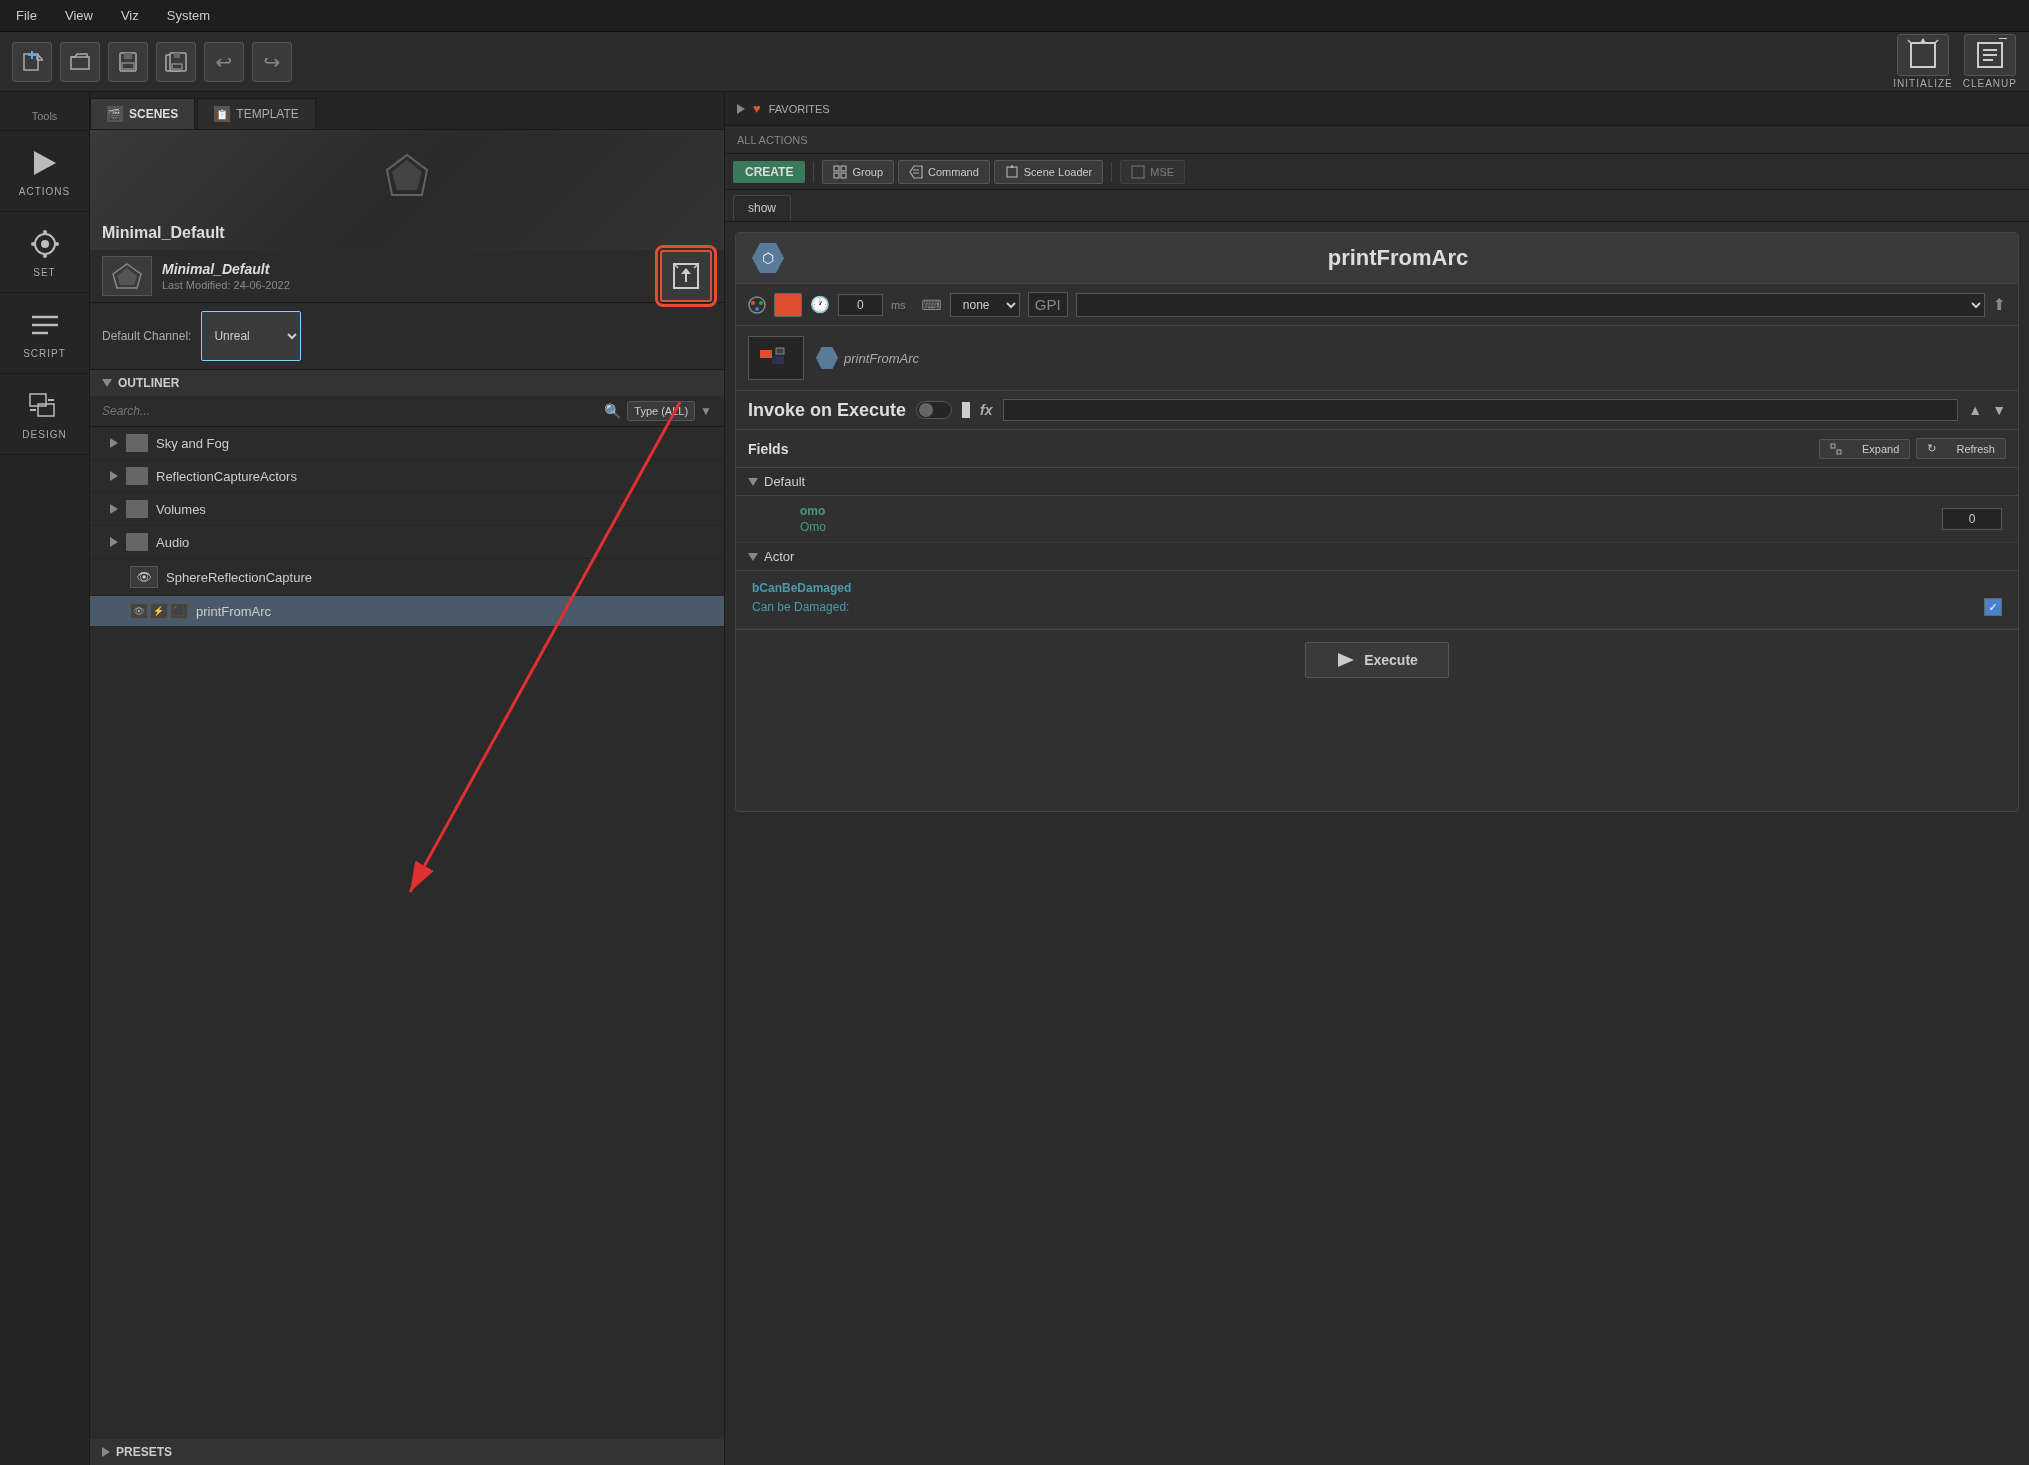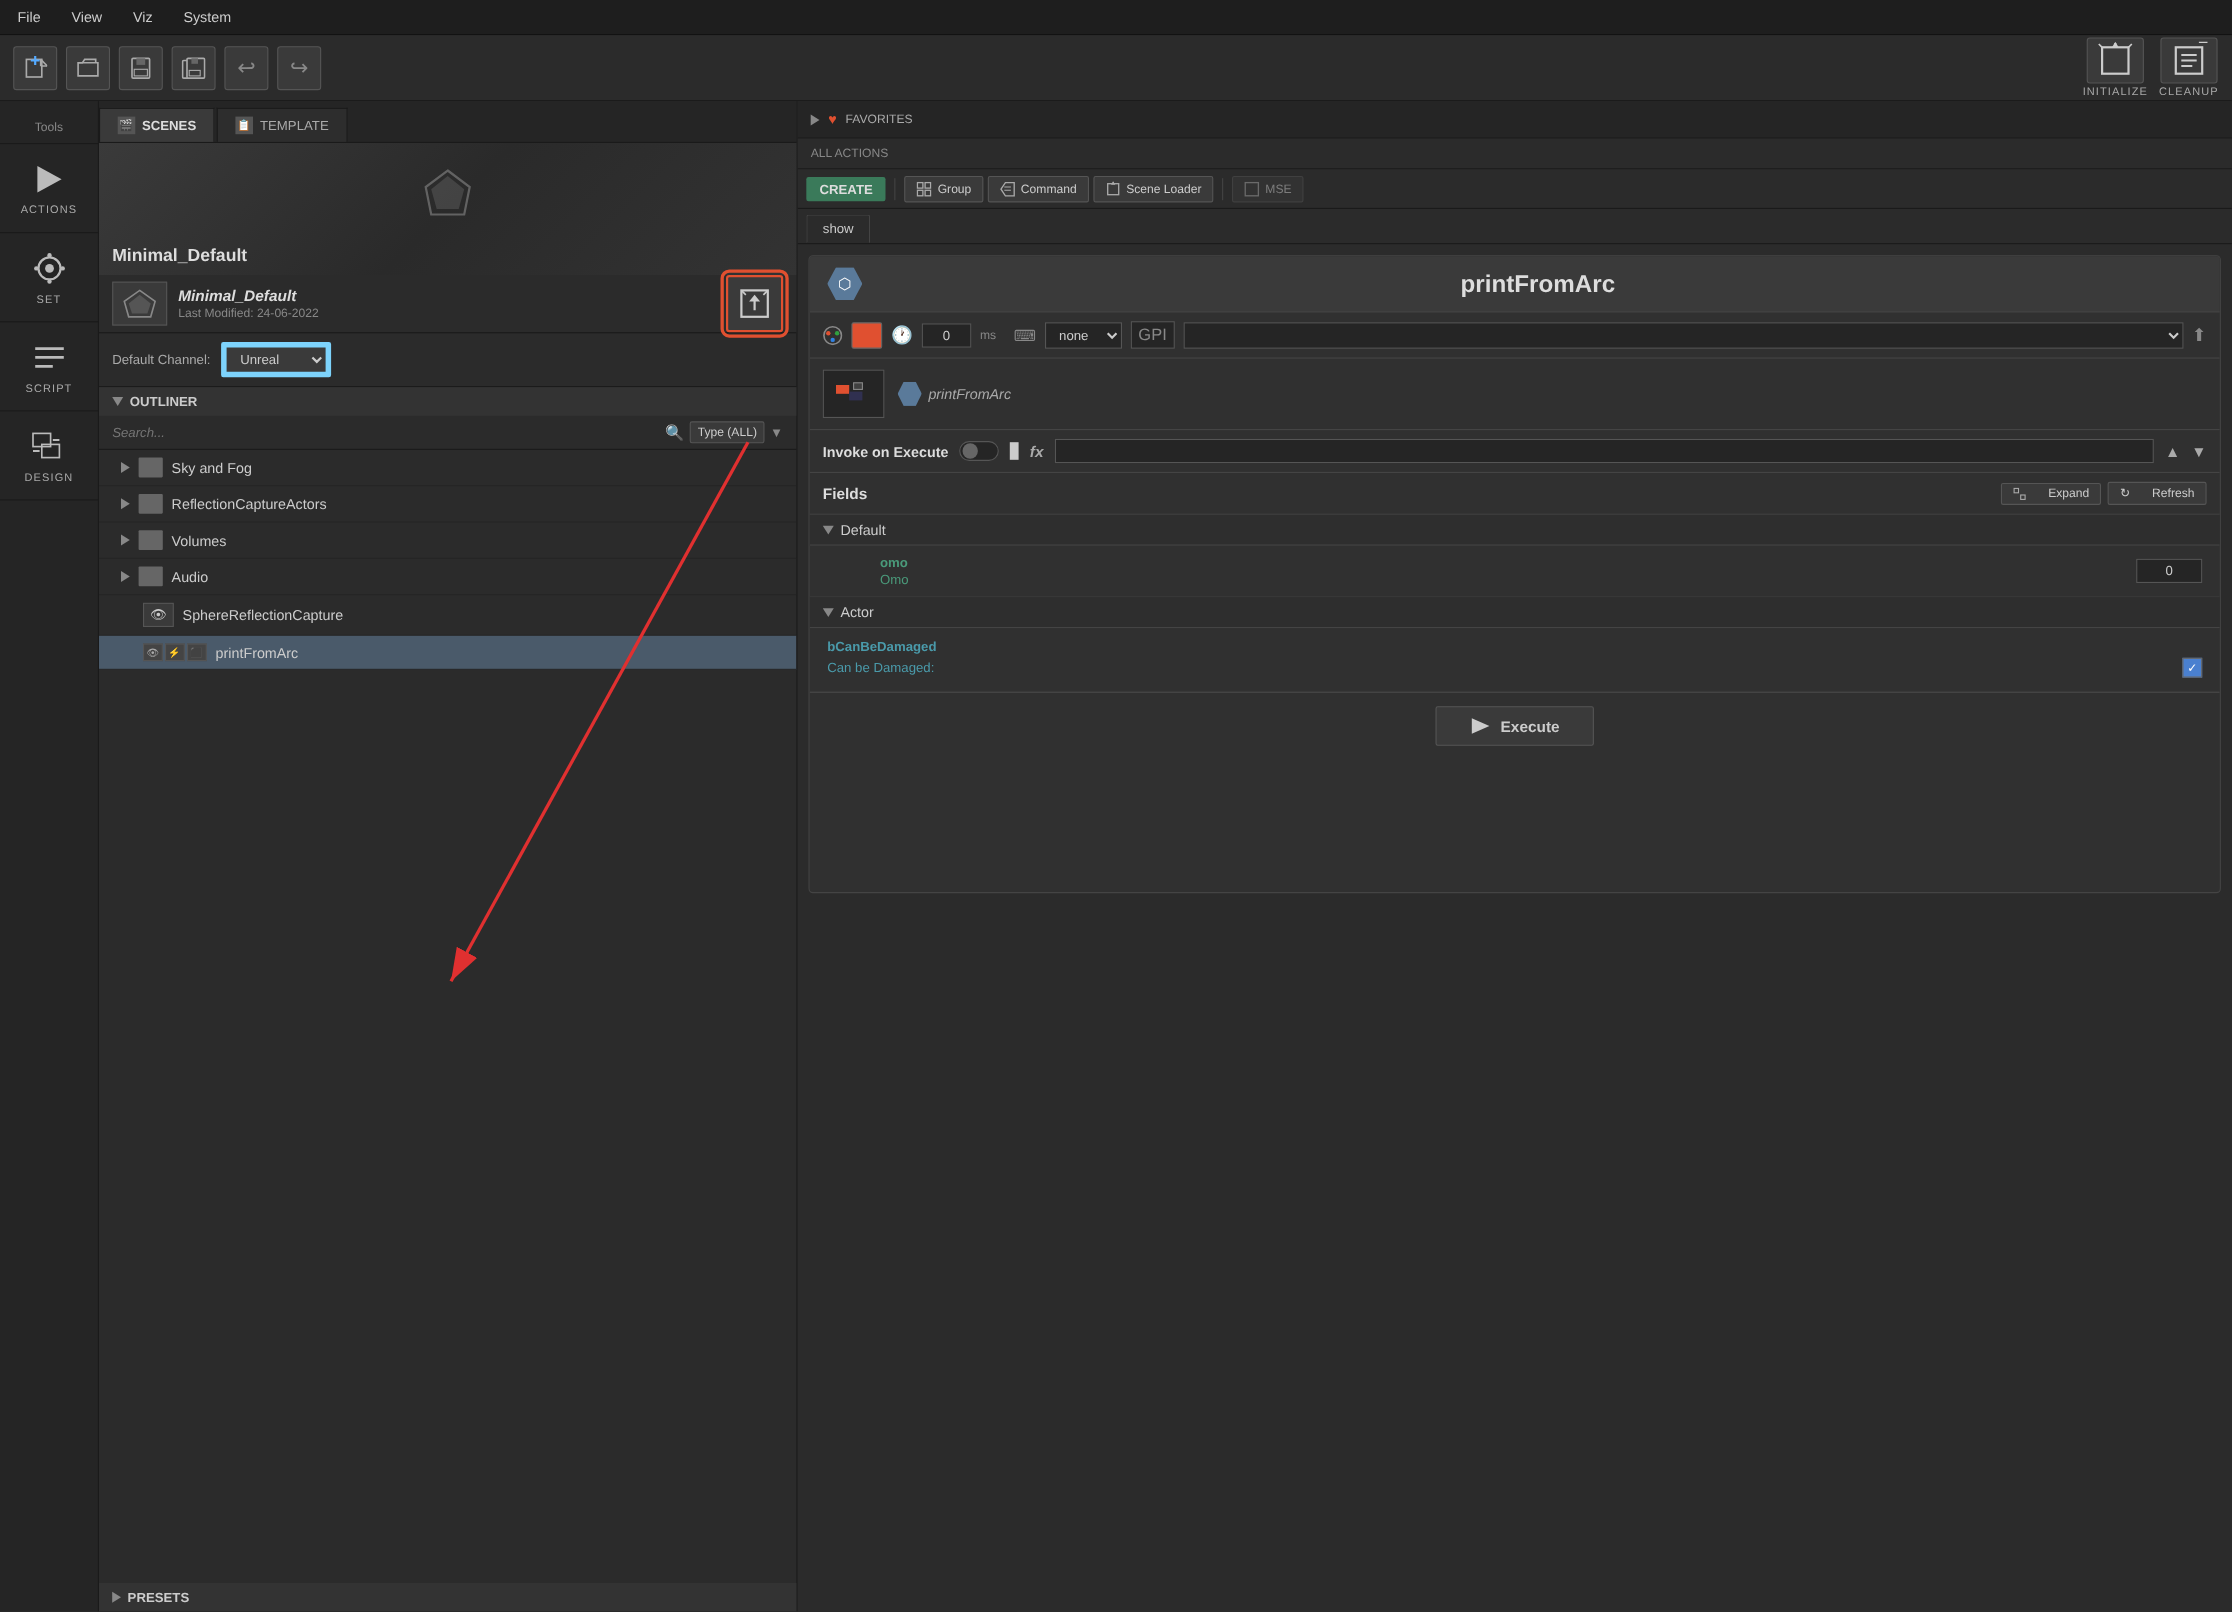--- a/index.html
+++ b/index.html
@@ -271,23 +271,23 @@
       padding: 8px 12px;
       display: flex;
       align-items: center;
       gap: 10px;
       border-bottom: 1px solid #1a1a1a;
       font-size: 12px;
       color: #aaa;
     }
     .channel-select {
       background: #3a3a3a;
-      border: 5px solid #7dd3fc;
-      color: #ccc;
-      padding: 3px 8px;
+      border: 1px solid #7dd3fc;
+      color: #ccc;
+      padding: 16px 8px;
       font-size: 12px;
       border-radius: 2px;
       min-width: 100px;
     }
 
     
     .outliner-header {
       padding: 6px 12px;
       font-size: 12px;
       font-weight: bold;
@@ -589,21 +589,21 @@
 
     
     .invoke-row {
       padding: 8px 12px;
       display: flex;
       align-items: center;
       gap: 10px;
       border-bottom: 1px solid #444;
     }
     .invoke-label {
-      font-size: 13px;
+      font-size: 18px;
       font-weight: bold;
       color: #ddd;
     }
     .toggle-btn {
       width: 36px;
       height: 18px;
       background: #252525;
       border: 1px solid #555;
       border-radius: 10px;
       position: relative;

